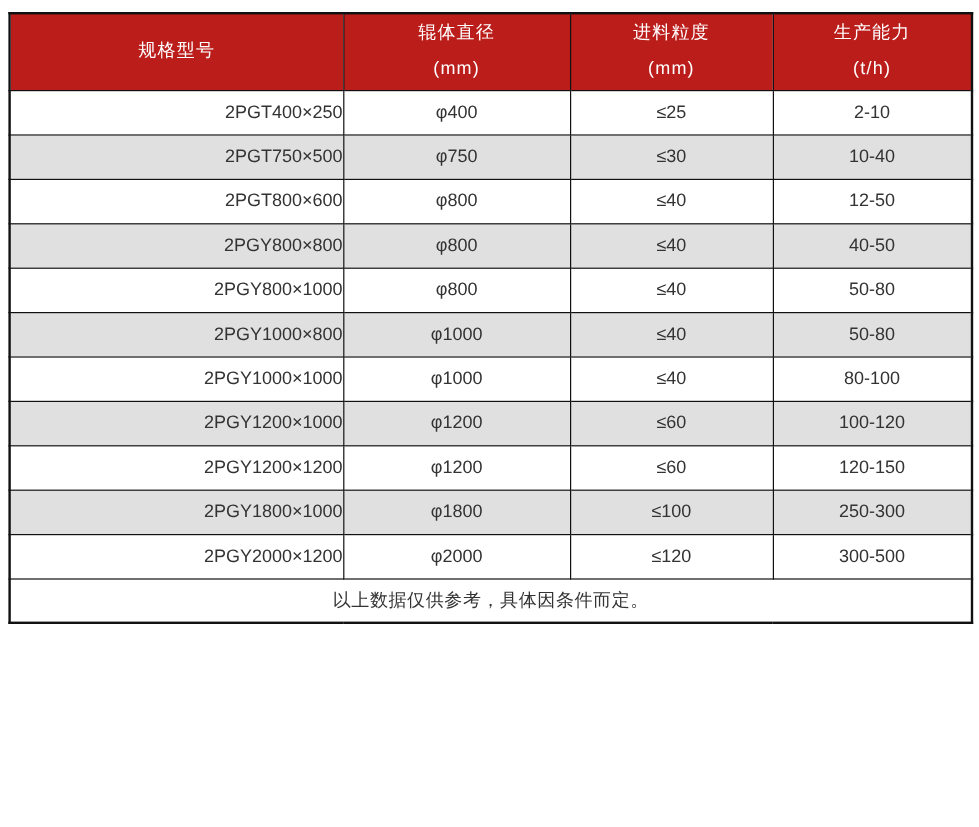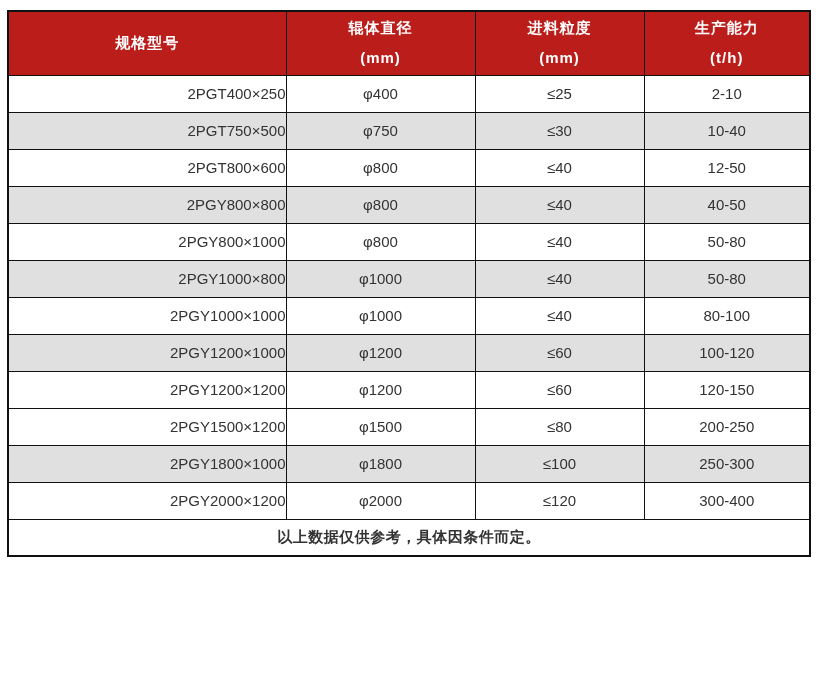--- a/index.html
+++ b/index.html
@@ -42,21 +42,21 @@
     color: var(--text);
     text-align: center;
     vertical-align: middle;
     padding: 0;
     overflow: hidden;
     white-space: nowrap;
   }
   .spec-table thead th {
     background: var(--header-bg);
     color: var(--header-text);
-    font-weight: 700;
+    font-weight: 400;
     height: 64px;
     line-height: 30px;
     letter-spacing: 1px;
   }
   .spec-table thead th .h-line2:empty { display: none; }
   .spec-table tbody td {
     height: 37px;
     background: var(--row-bg);
     text-align: center;
   }
@@ -65,21 +65,20 @@
   }
   .spec-table tbody td.cell-model {
     text-align: right;
     padding-left: 6px;
   }
   .spec-table tfoot td {
     height: 37px;
     background: var(--row-bg);
     text-align: center;
     letter-spacing: 0.5px;
-    font-weight: bold;
   }
 </style>
 </head>
 <body>
 
 <div class="page">
   <div class="table-wrap">
     <table class="spec-table">
       <colgroup>
         <col style="width:278px">
@@ -155,37 +154,31 @@
     <td>φ1200</td>
     <td>≤60</td>
     <td>100-120</td>
   </tr>
           <tr>
     <td class="cell-model">2PGY1200×1200</td>
     <td>φ1200</td>
     <td>≤60</td>
     <td>120-150</td>
   </tr>
-          <tr>
-    <td class="cell-model">2PGY1500×1200</td>
-    <td>φ1500</td>
-    <td>≤80</td>
-    <td>200-250</td>
-  </tr>
           <tr class="alt">
     <td class="cell-model">2PGY1800×1000</td>
     <td>φ1800</td>
     <td>≤100</td>
     <td>250-300</td>
   </tr>
           <tr>
     <td class="cell-model">2PGY2000×1200</td>
     <td>φ2000</td>
     <td>≤120</td>
-    <td>300-400</td>
+    <td>300-500</td>
   </tr>
         </tbody>
       <tfoot>
         <tr>
           <td colspan="4">以上数据仅供参考，具体因条件而定。</td>
         </tr>
       </tfoot>
     </table>
   </div>
 </div>

